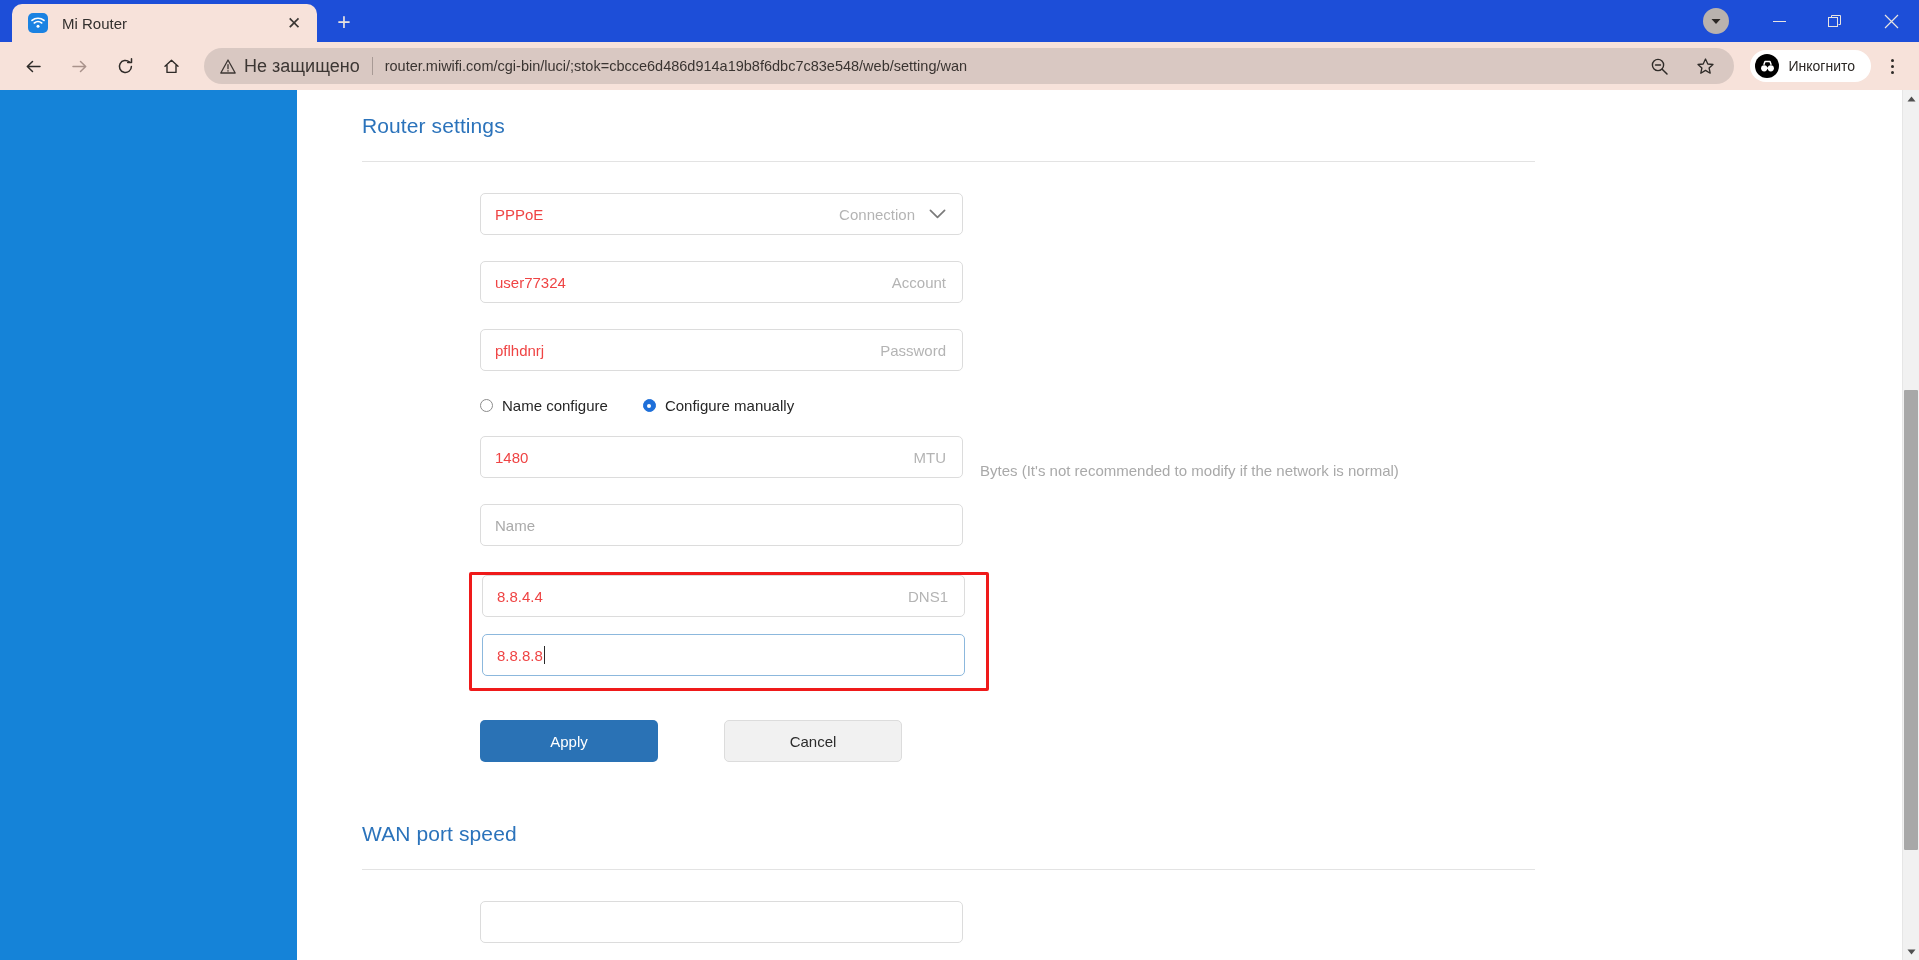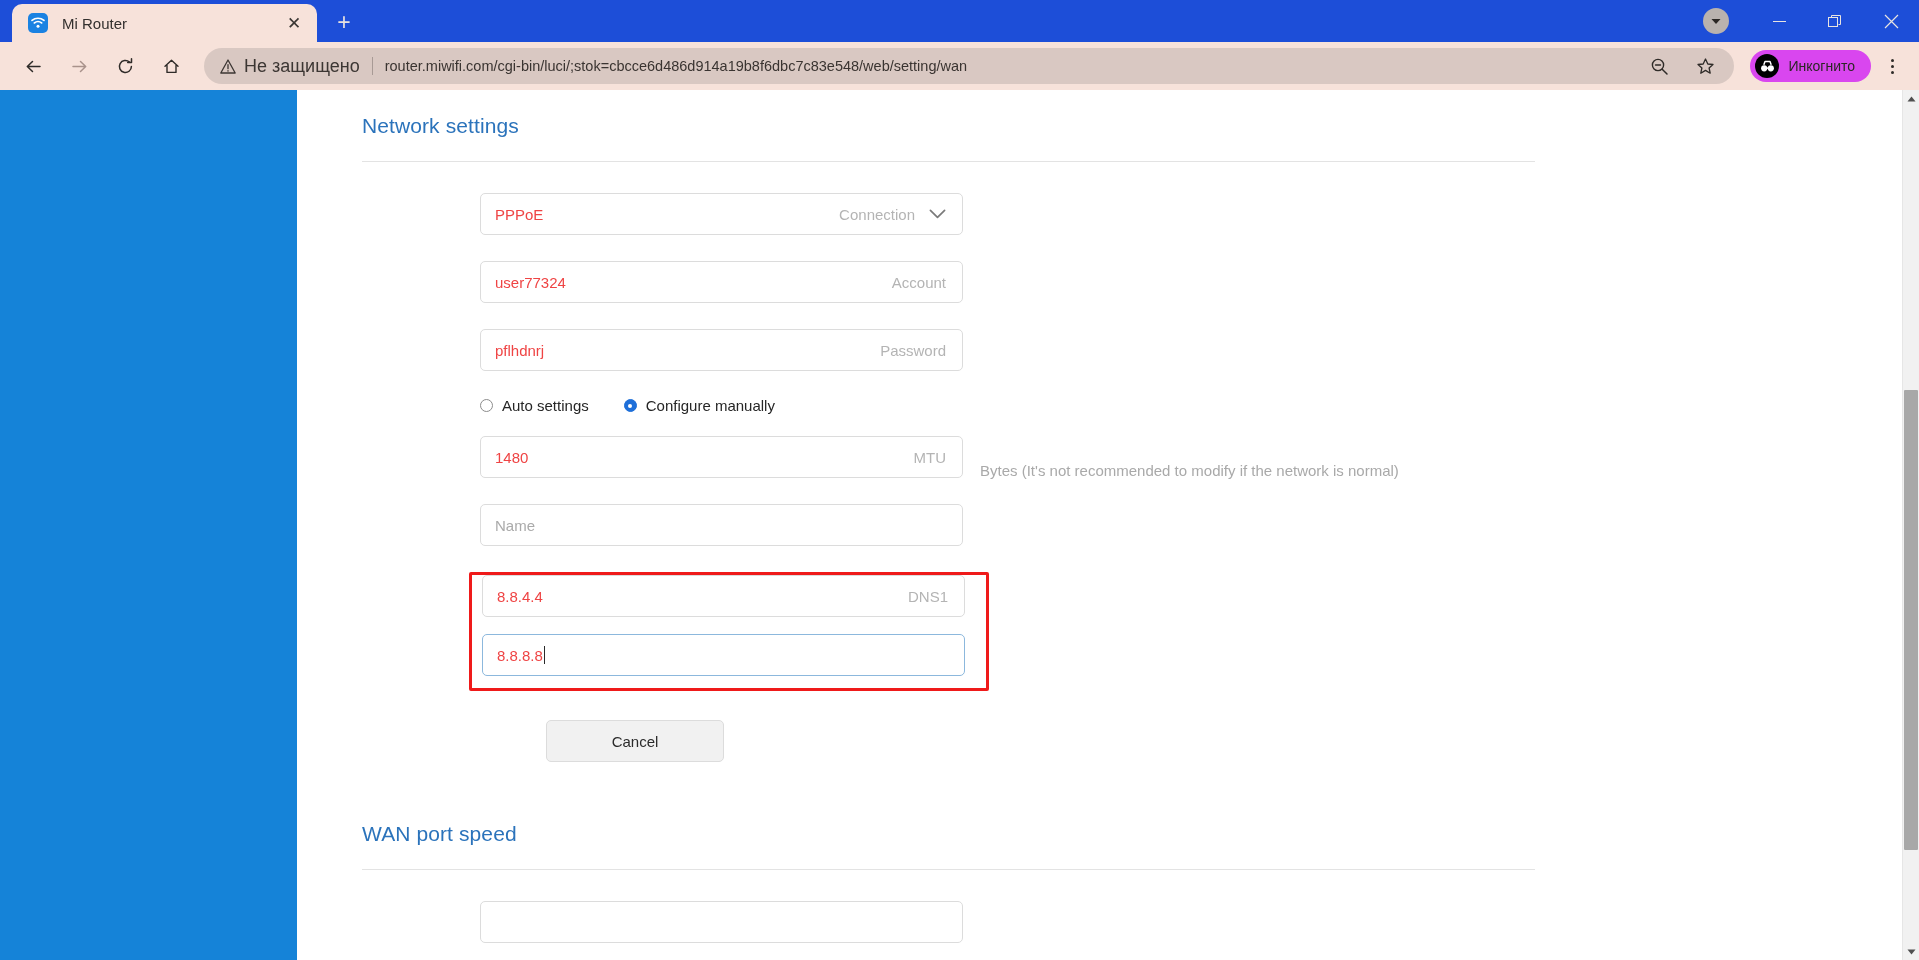--- a/index.html
+++ b/index.html
@@ -88,21 +88,21 @@
     width: 1px; height: 18px; background: #a89a95; margin: 0 12px; flex: 0 0 auto;
   }
   .url {
     font-size: 14.5px; color: #3a3431;
     white-space: nowrap; overflow: hidden; text-overflow: ellipsis;
     flex: 1 1 auto;
   }
   .omni-right { display: flex; align-items: center; margin-left: auto; flex: 0 0 auto; }
   .incognito-pill {
     display: flex; align-items: center; gap: 9px;
-    height: 32px; background: #d946ef; border-radius: 16px;
+    height: 32px; background: #ffffff; border-radius: 16px;
     padding: 0 16px 0 5px; margin-left: 6px;
   }
   .incognito-circle {
     width: 24px; height: 24px; border-radius: 50%; background: #000;
     display: flex; align-items: center; justify-content: center; flex: 0 0 auto;
   }
   .incognito-label { font-size: 14px; color: #2b2724; white-space: nowrap; }
   .menu-dots {
     width: 34px; height: 34px; margin-left: 4px;
     display: flex; flex-direction: column; align-items: center; justify-content: center; gap: 3px;
@@ -330,21 +330,21 @@
     </div>
   </div>
 
   <div class="viewport">
     <div class="side-blue"></div>
     <div class="side-blue-right"></div>
 
     <div class="page-card">
       <div class="page-inner">
 
-        <h2 class="section-title">Network settings</h2>
+        <h2 class="section-title">Router settings</h2>
         <div class="divider"></div>
 
         <div class="form">
 
           <div class="field">
             <span class="field-value">PPPoE</span>
             <span class="field-label">Connection</span>
             <span class="chevron">
               <svg width="17" height="10" viewBox="0 0 17 10">
                   <path d="M1.4 1.4 8.5 8.3 15.6 1.4" stroke="#7a7a7a" stroke-width="1.7" fill="none" stroke-linecap="round" stroke-linejoin="round"></path>
@@ -358,21 +358,21 @@
           </div>
 
           <div class="field">
             <span class="field-value">pflhdnrj</span>
             <span class="field-label">Password</span>
           </div>
 
           <div class="choices">
             <label class="choice">
               <span class="radio"></span>
-              <span>Auto settings</span>
+              <span>Name configure</span>
             </label>
             <label class="choice">
               <span class="radio checked"></span>
               <span>Configure manually</span>
             </label>
           </div>
 
 
           <div class="field-row">
             <div class="field">
@@ -391,20 +391,21 @@
               <span class="field-value">8.8.4.4</span>
               <span class="field-label">DNS1</span>
             </div>
             <div class="field focused">
               <span class="field-value">8.8.8.8</span>
                 <span class="caret"></span>
             </div>
           </div>
 
           <div class="buttons">
+            <div class="btn btn-primary">Apply</div>
             <div class="btn btn-secondary">Cancel</div>
           </div>
         </div>
 
         <div class="section2">
           <h2 class="section-title">WAN port speed</h2>
           <div class="divider"></div>
           <div class="form">
             <div class="field">
               

